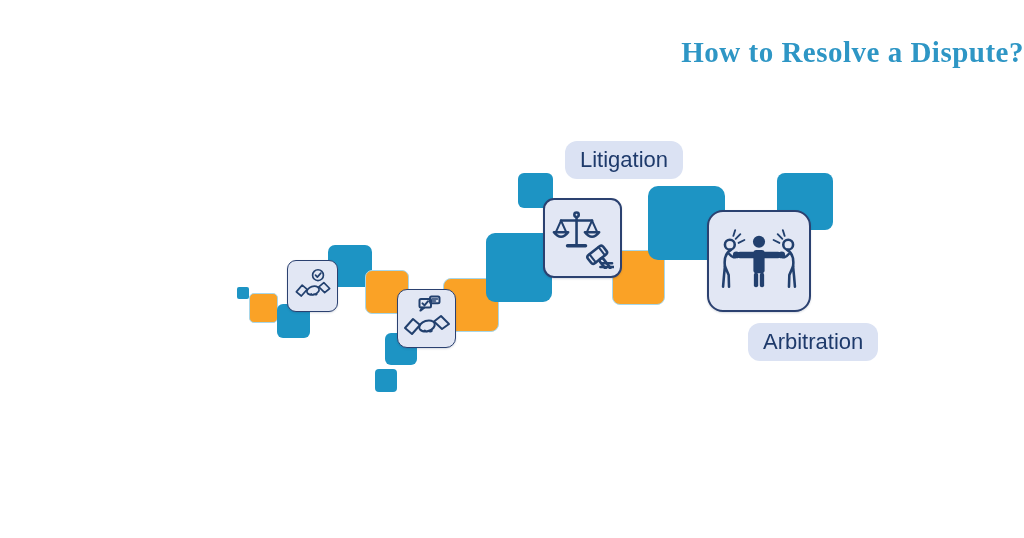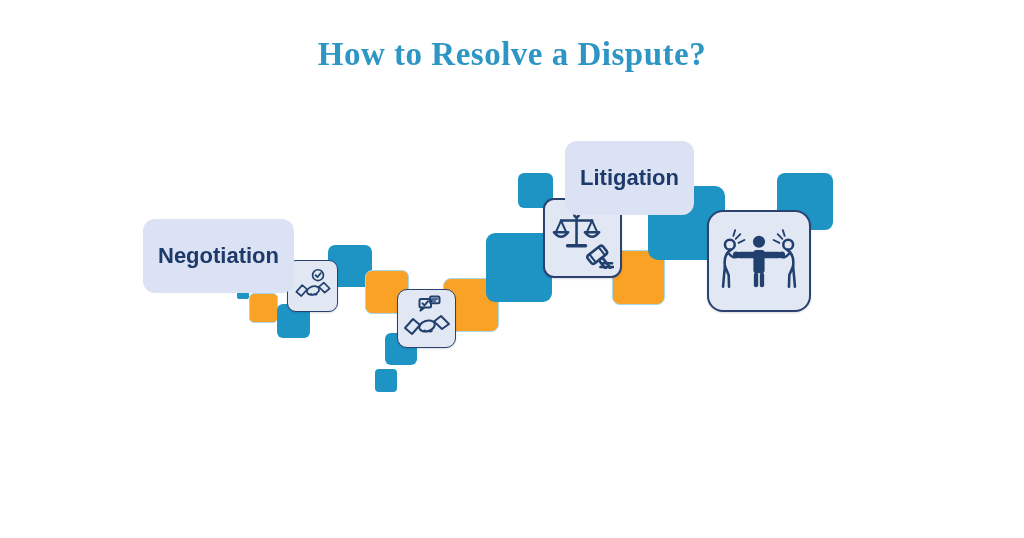--- a/index.html
+++ b/index.html
@@ -1,35 +1,35 @@
 <!DOCTYPE html>
 <html><head>
 <meta charset="utf-8">
 <style>
   html,body{margin:0;padding:0;background:#fff;}
   .canvas{
     position:relative;width:1024px;height:538px;background:#FFFFFF;
     overflow:hidden;font-family:"Liberation Sans",sans-serif;
   }
   .title{
-    position:absolute;left:0;top:36px;width:100%;text-align:center;
+    position:absolute;left:0;top:36px;width:100%;text-align:right;
     font-family:"Liberation Serif","DejaVu Serif",serif;
-    font-weight:600;font-size:33px;color:#2E96C5;letter-spacing:.5px;
+    font-weight:600;font-size:29px;color:#2E96C5;letter-spacing:.5px;
   }
   .sq{position:absolute;z-index:1;}
   .sq.blue{background:#1D94C4;}
   .sq.orange{background:#FAA226;border:1px solid #A6D6E9;}
   .tile{
     position:absolute;z-index:3;background:#E2E7F4;border:2px solid #2B4170;
     display:flex;align-items:center;justify-content:center;
     box-shadow:0 1px 2px rgba(30,50,90,.18);box-sizing:border-box;
   }
   .pill{
     position:absolute;z-index:4;background:#DBE2F3;color:#1E3A6B;
-    border-radius:12px;padding:22px 15px;font-size:22px;font-weight:700;
+    border-radius:12px;padding:4px 15px;font-size:22px;font-weight:400;
     white-space:nowrap;line-height:1.35;
   }
   .icon-svg{display:block;}
   .stroke{fill:none;stroke:#22406E;stroke-width:2;stroke-linecap:round;stroke-linejoin:round;}
   .thin{stroke-width:1.6;}
   .fillnavy{fill:#22406E;stroke:none;}
 </style>
 </head>
 <body>
 
@@ -44,21 +44,20 @@
   <div class="sq orange" style="left:365px;top:270px;width:42px;height:42px;border-radius:7px;"></div>
   <div class="sq blue" style="left:385px;top:333px;width:32px;height:32px;border-radius:6px;"></div>
   <div class="sq blue" style="left:375px;top:369px;width:22px;height:23px;border-radius:4px;"></div>
   <div class="sq orange" style="left:443px;top:278px;width:54px;height:52px;border-radius:8px;"></div>
   <div class="sq blue" style="left:486px;top:233px;width:66px;height:69px;border-radius:9px;"></div>
   <div class="sq blue" style="left:518px;top:173px;width:35px;height:35px;border-radius:6px;"></div>
   <div class="sq orange" style="left:612px;top:250px;width:51px;height:53px;border-radius:8px;"></div>
   <div class="sq blue" style="left:648px;top:186px;width:77px;height:74px;border-radius:10px;"></div>
   <div class="sq blue" style="left:777px;top:173px;width:56px;height:57px;border-radius:8px;"></div>
 
-  <div class="pill" style="left:143px;top:219px;">Negotiation</div>
   <div class="tile" style="left:287px;top:260px;width:51px;height:52px;border-radius:9px;border-width:1.8px;">
     <svg class="icon-svg" width="40" height="40" viewBox="0 0 48 48">
       <circle class="stroke" cx="30" cy="11" r="6.5"></circle>
       <path class="stroke" d="M27,11 l2.2,2.3 l4.2,-4.8"></path>
       <path class="stroke" d="M4,31 L11,23 L17,28 L10,36 Z"></path>
       <path class="stroke" d="M44,27 L37,20 L31,25 L38,32 Z"></path>
       <ellipse class="stroke" cx="24" cy="29.5" rx="7.5" ry="5" transform="rotate(-18 24 29.5)"></ellipse>
       <path class="stroke thin" d="M18.5,33 q1.8,2 3.4,0.3 q1.8,2 3.4,0.3 q1.8,2 3.4,0.3"></path>
     </svg>
   </div>
@@ -115,14 +114,15 @@
       <path class="stroke" d="M10.5,26 C13,29 15,29.5 16.5,28" style="stroke-width:2.2"></path>
       <path class="stroke thin" d="M16,13 l4,-4 M18.5,16.5 l5,-2.5 M14,10.5 l1.6,-5"></path>
 
       <circle class="stroke" cx="61" cy="18" r="4.2" style="stroke-width:2.2"></circle>
       <path class="stroke" d="M60,22.5 C64.5,25 66,30.5 65.2,36.5" style="stroke-width:2.2"></path>
       <path class="stroke" d="M65.2,36.5 l0.8,8 0.8,9.5 M65.2,36.5 l-3.2,7.5 -0.3,10" style="stroke-width:2.2"></path>
       <path class="stroke" d="M61.5,26 C59,29 57,29.5 55.5,28" style="stroke-width:2.2"></path>
       <path class="stroke thin" d="M56,13 l-4,-4 M53.5,16.5 l-5,-2.5 M58,10.5 l-1.6,-5"></path>
     </svg>
   </div>
+  <div class="pill" style="left:748px;top:323px;">Arbitration</div>
 
 </div>
 
 </body></html>

